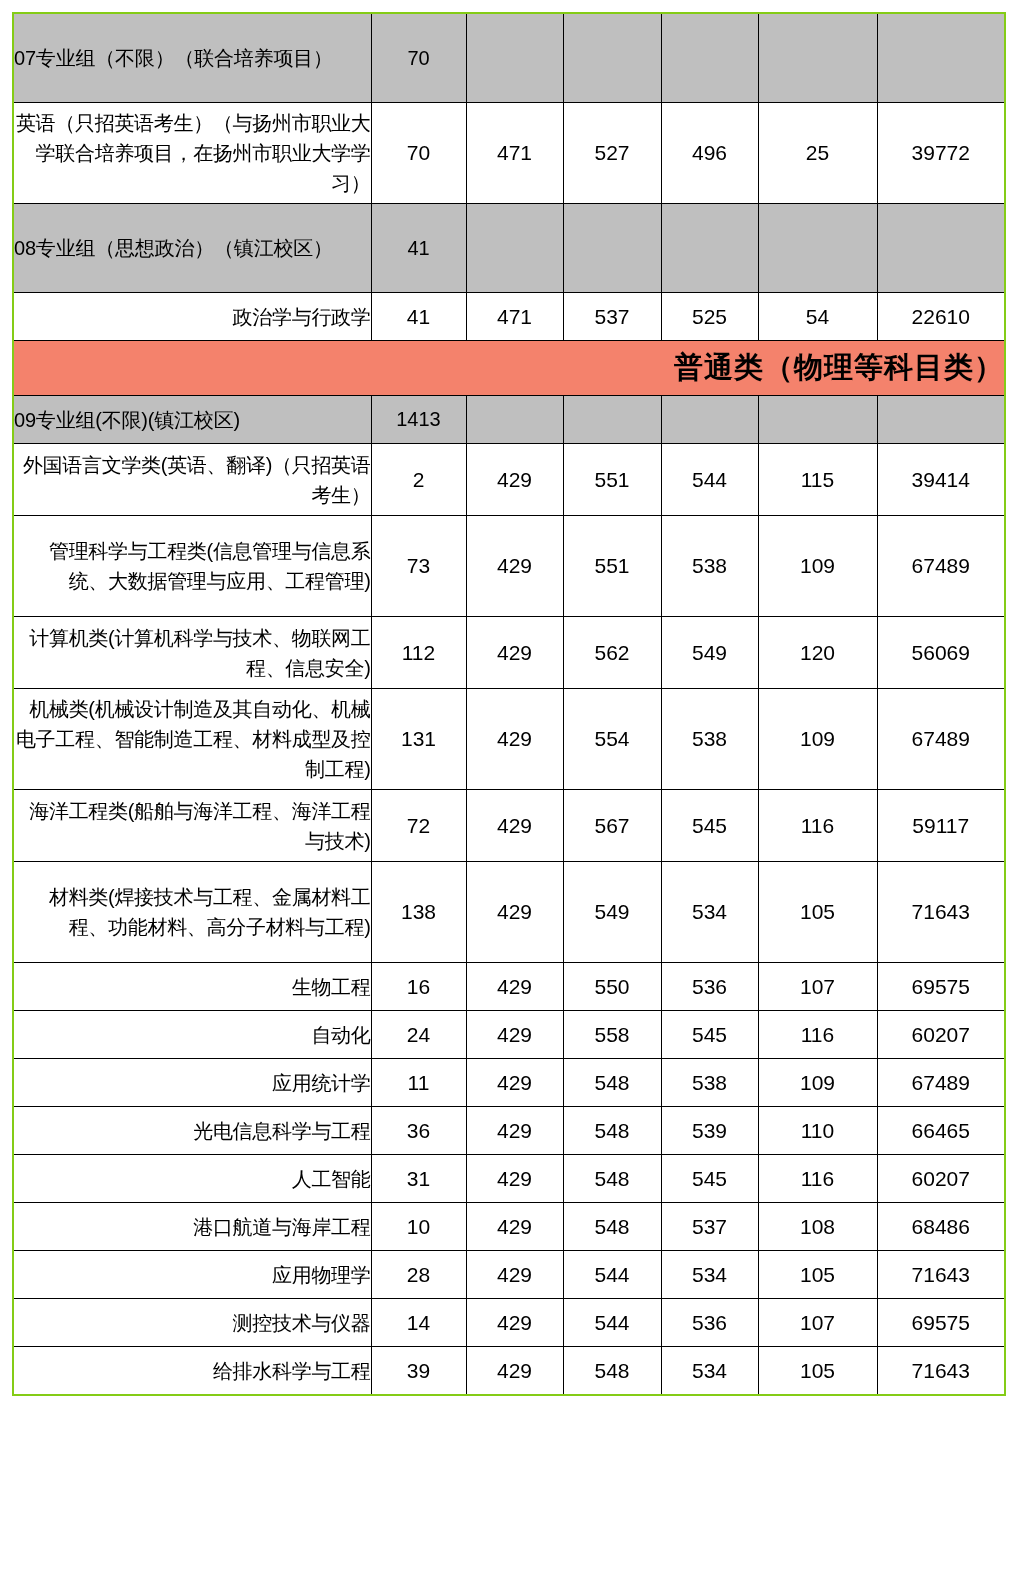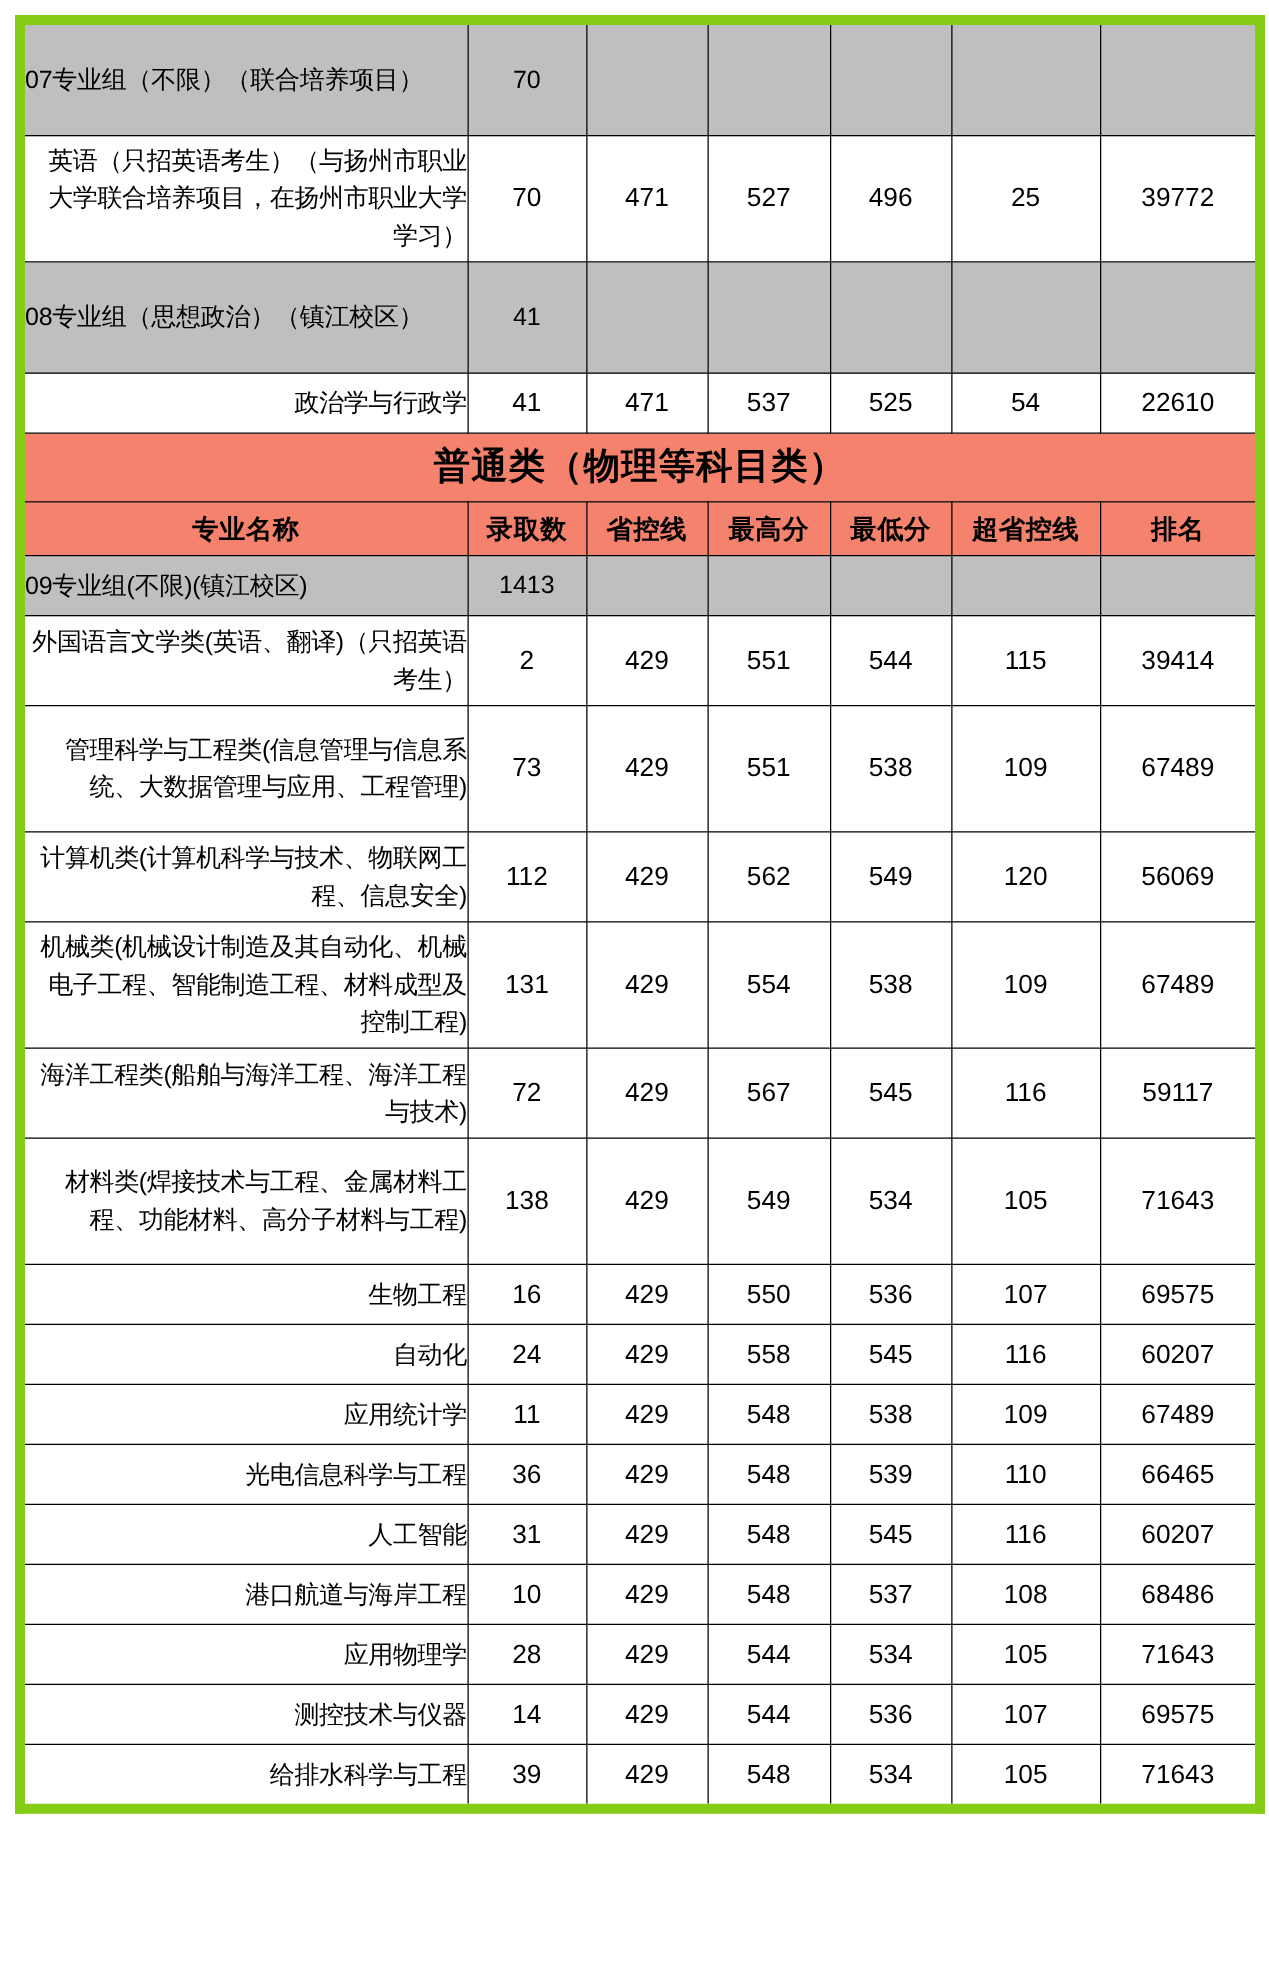--- a/index.html
+++ b/index.html
@@ -16,21 +16,21 @@
   #sheet {
     position: absolute;
     left: 12px;
     top: 12px;
     width: 992px;
   }
   table.admit {
     border-collapse: collapse;
     table-layout: fixed;
     width: 992px;
-    border: 8px solid #84cc16;
+    border: 2px solid #84cc16;
   }
   table.admit col.c-major  { width: 358px; }
   table.admit col.c-count  { width: 95px; }
   table.admit col.c-line   { width: 97px; }
   table.admit col.c-high   { width: 98px; }
   table.admit col.c-low    { width: 97px; }
   table.admit col.c-over   { width: 119px; }
   table.admit col.c-rank   { width: 128px; }
 
   table.admit td, table.admit th {
@@ -71,21 +71,21 @@
   td.major.u span.ul { text-decoration: underline; }
   td.num {
     font-size: 21px;
     text-align: center;
     font-family: "Liberation Sans", "DejaVu Sans", sans-serif;
   }
 
   
   tr.banner-row > td {
     background: #f4826c;
-    text-align: center;
+    text-align: right;
     font-weight: bold;
     font-size: 29px;
     line-height: 1.1;
     height: 54px;
     letter-spacing: 1px;
   }
   
   tr.colhead-row > td {
     background: #f4826c;
     text-align: center;
@@ -155,29 +155,20 @@
         <td class="num">537</td>
         <td class="num">525</td>
         <td class="num">54</td>
         <td class="num">22610</td>
       </tr>
 
       <tr class="banner-row">
         <td colspan="7">普通类（物理等科目类）</td>
       </tr>
 
-      <tr class="colhead-row">
-        <td>专业名称</td>
-        <td>录取数</td>
-        <td>省控线</td>
-        <td>最高分</td>
-        <td>最低分</td>
-        <td>超省控线</td>
-        <td>排名</td>
-      </tr>
 
       <tr class="group-row h-one">
         <td class="group-name">09专业组(不限)(镇江校区)</td>
         <td class="group-count">1413</td>
         <td class="group-blank"></td>
         <td class="group-blank"></td>
         <td class="group-blank"></td>
         <td class="group-blank"></td>
         <td class="group-blank"></td>
       </tr>

